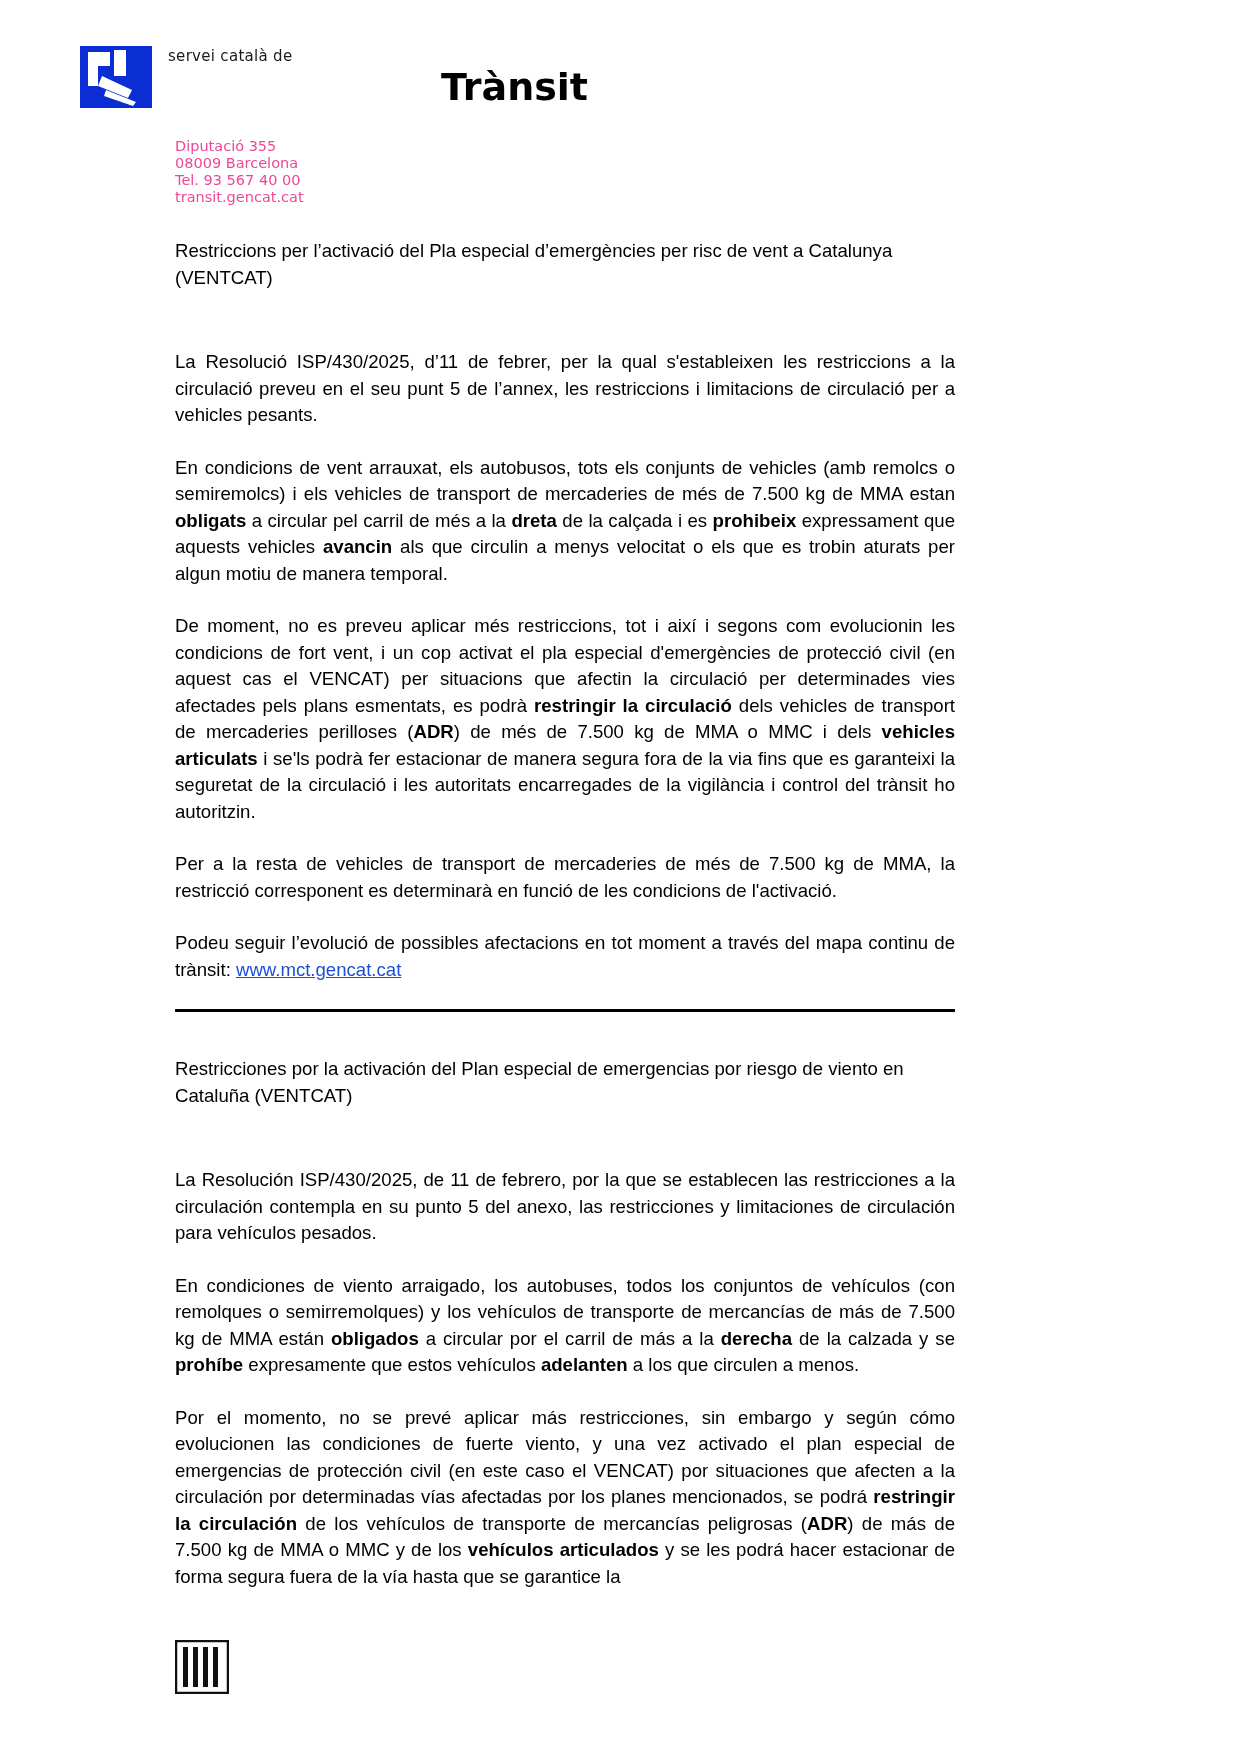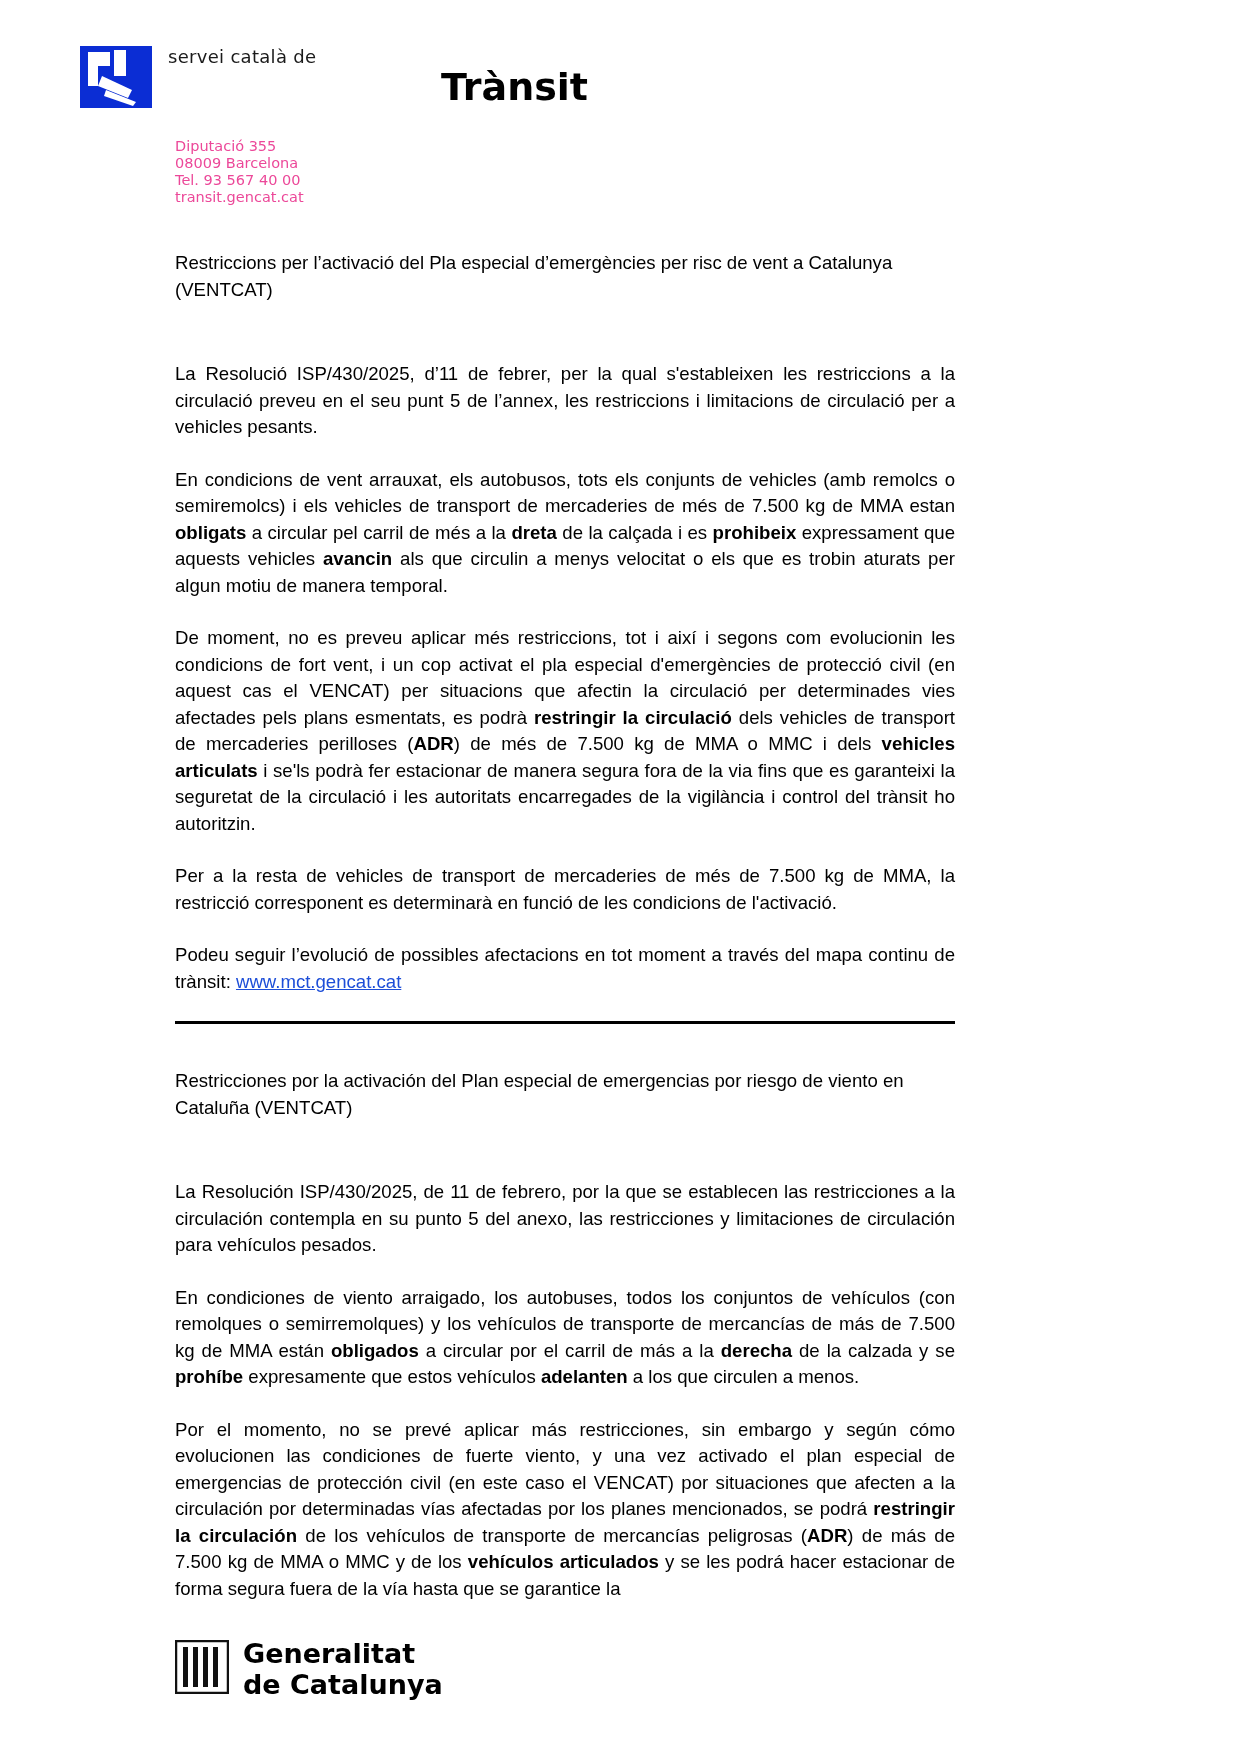--- a/index.html
+++ b/index.html
@@ -40,21 +40,21 @@
   }
   .logo-mark svg { display: block; }
 
   .brand-text {
     position: absolute;
     left: 88px;
     top: 2px;
     width: 420px;
   }
   .brand-small {
-    font-size: 18px;
+    font-size: 15px;
     letter-spacing: 0.3px;
     color: #1a1a1a;
     line-height: 17px;
     font-family: "DejaVu Sans", sans-serif;
   }
   .brand-big {
     font-size: 38px;
     font-weight: bold;
     line-height: 42px;
     color: #000000;
@@ -76,21 +76,21 @@
   .address div { white-space: nowrap; }
 
   
   .content {
     position: absolute;
     left: 175px;
     top: 238px;
     width: 780px;
   }
   p.doc {
-    margin: 12px 0 26px 0;
+    margin: 0 0 26px 0;
     font-size: 18.6px;
     line-height: 26.5px;
     text-align: justify;
     font-family: "Liberation Sans", sans-serif;
     color: #000;
   }
   p.doc.title-para {
     text-align: left;
     margin-bottom: 58px;
   }
@@ -189,19 +189,15 @@
   <div class="footer">
     <div class="gen-mark">
       <svg width="54" height="54" viewBox="0 0 54 54" xmlns="http://www.w3.org/2000/svg">
         <rect x="1" y="1" width="52" height="52" fill="#ffffff" stroke="#111111" stroke-width="2.5"></rect>
         <rect x="8" y="7" width="5" height="40" fill="#111111"></rect>
         <rect x="18" y="7" width="5" height="40" fill="#111111"></rect>
         <rect x="28" y="7" width="5" height="40" fill="#111111"></rect>
         <rect x="38" y="7" width="5" height="40" fill="#111111"></rect>
       </svg>
     </div>
-    <div class="gen-text">
-      <div>Generalitat</div>
-      <div>de Catalunya</div>
-    </div>
   </div>
 
 </div>
 
 </body></html>

